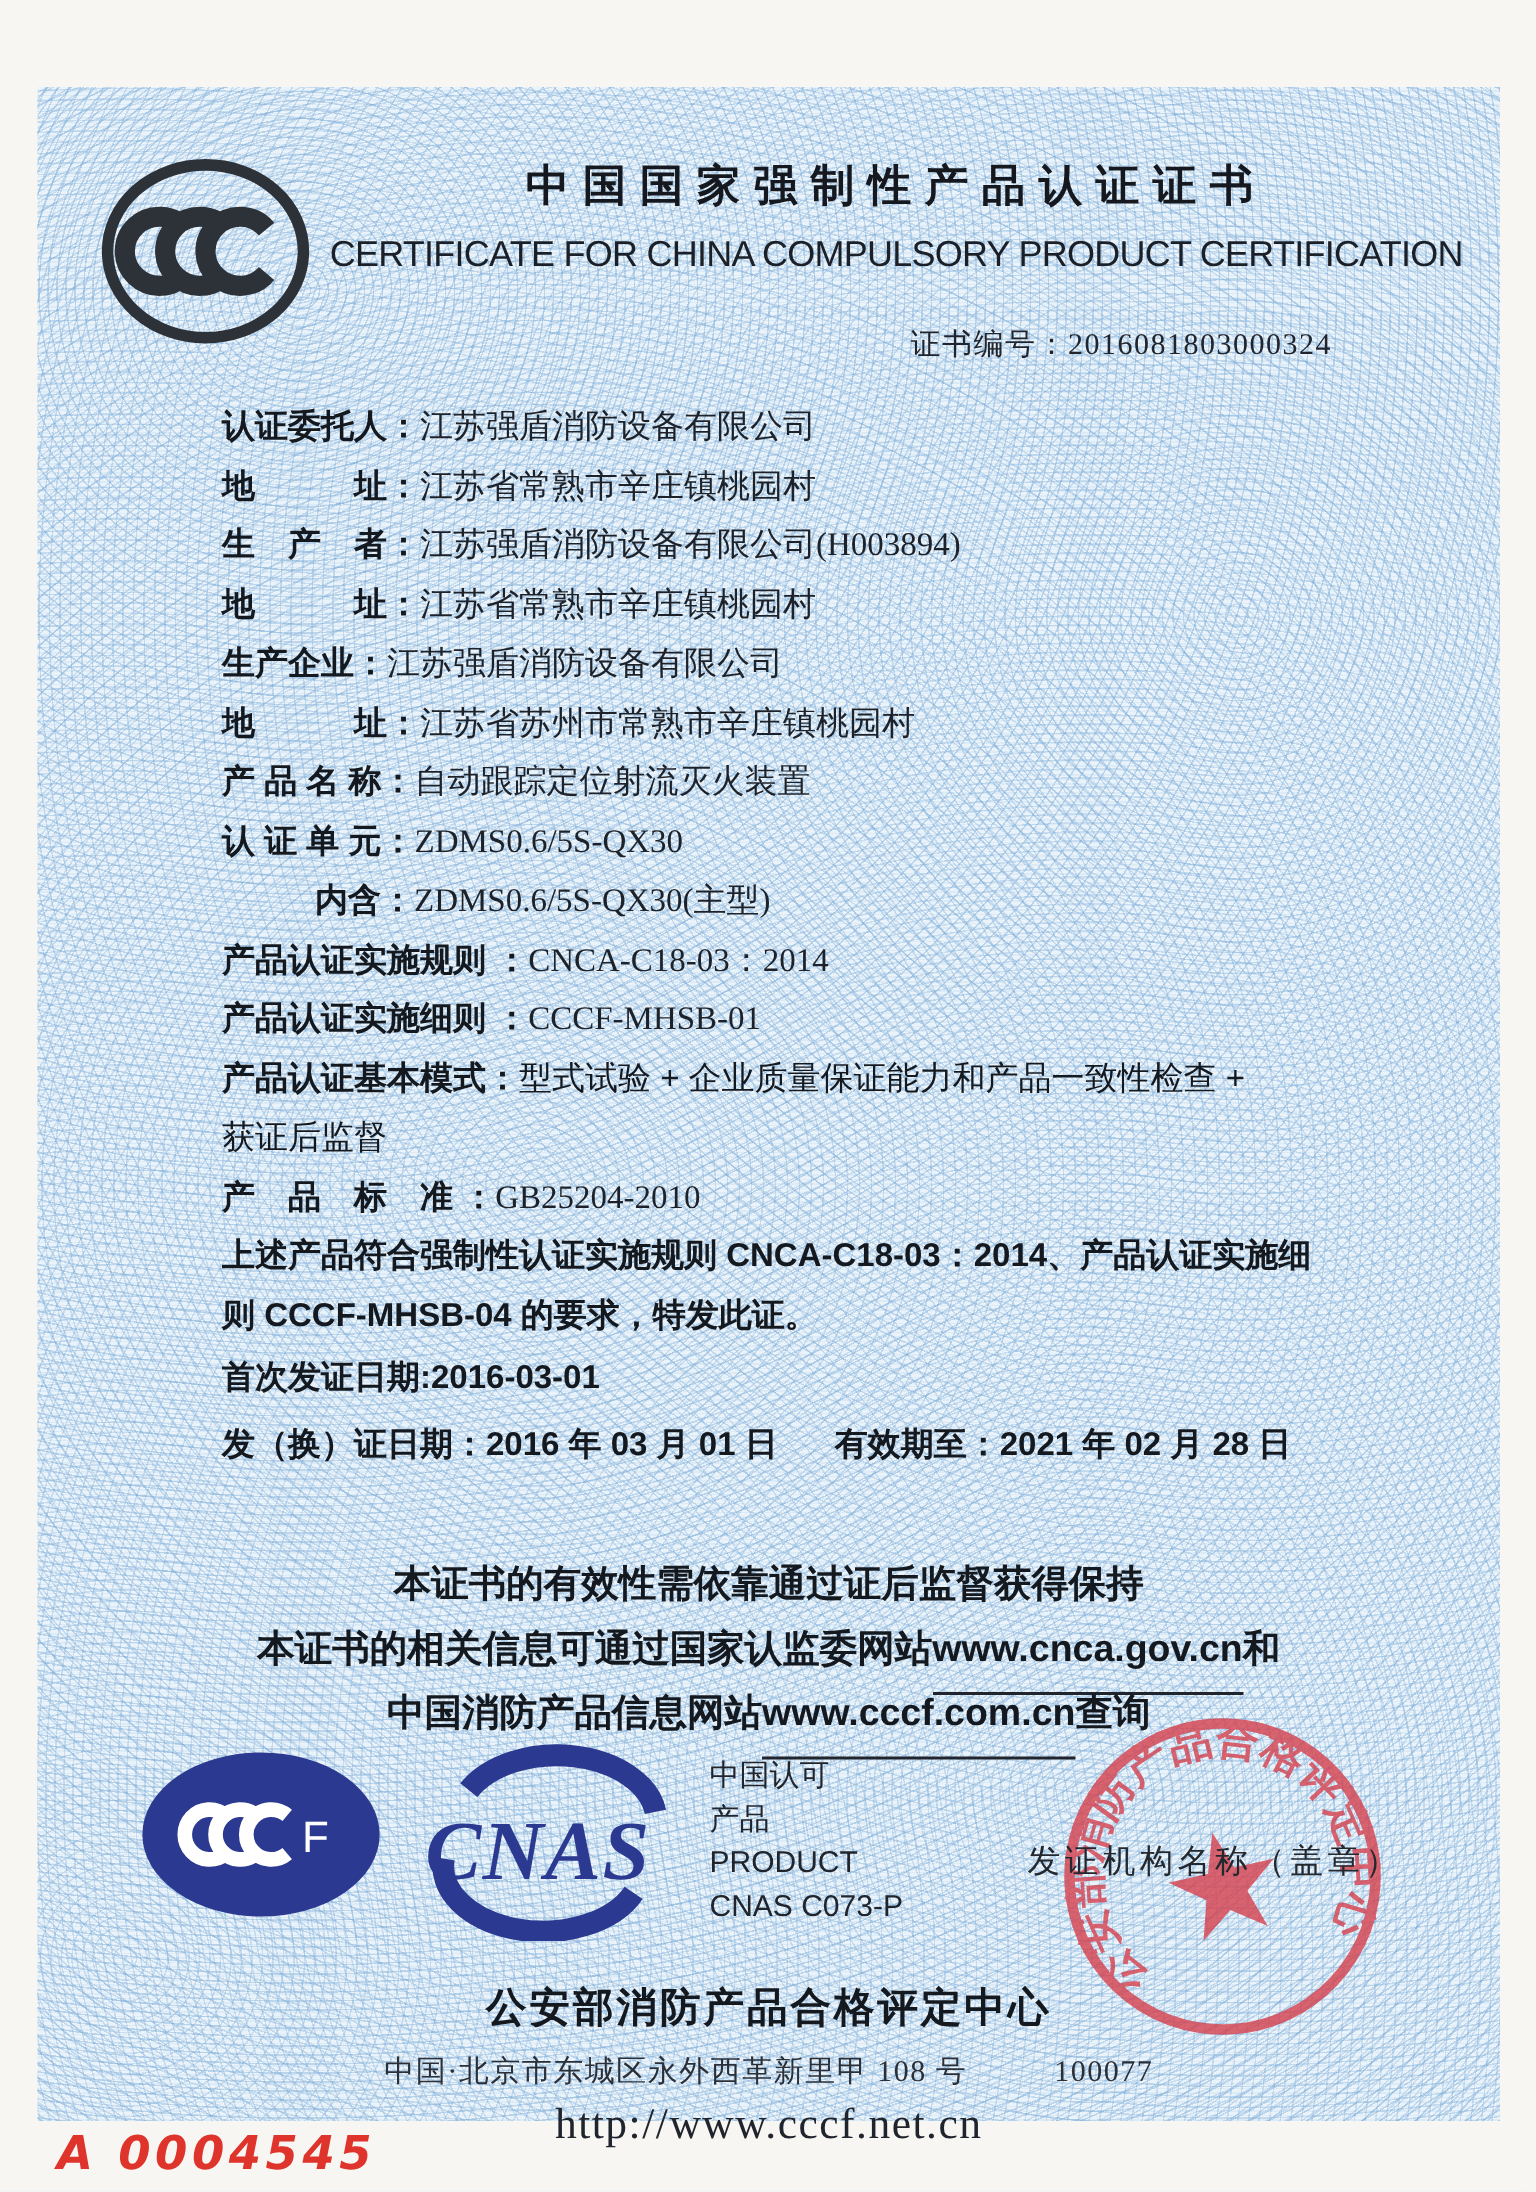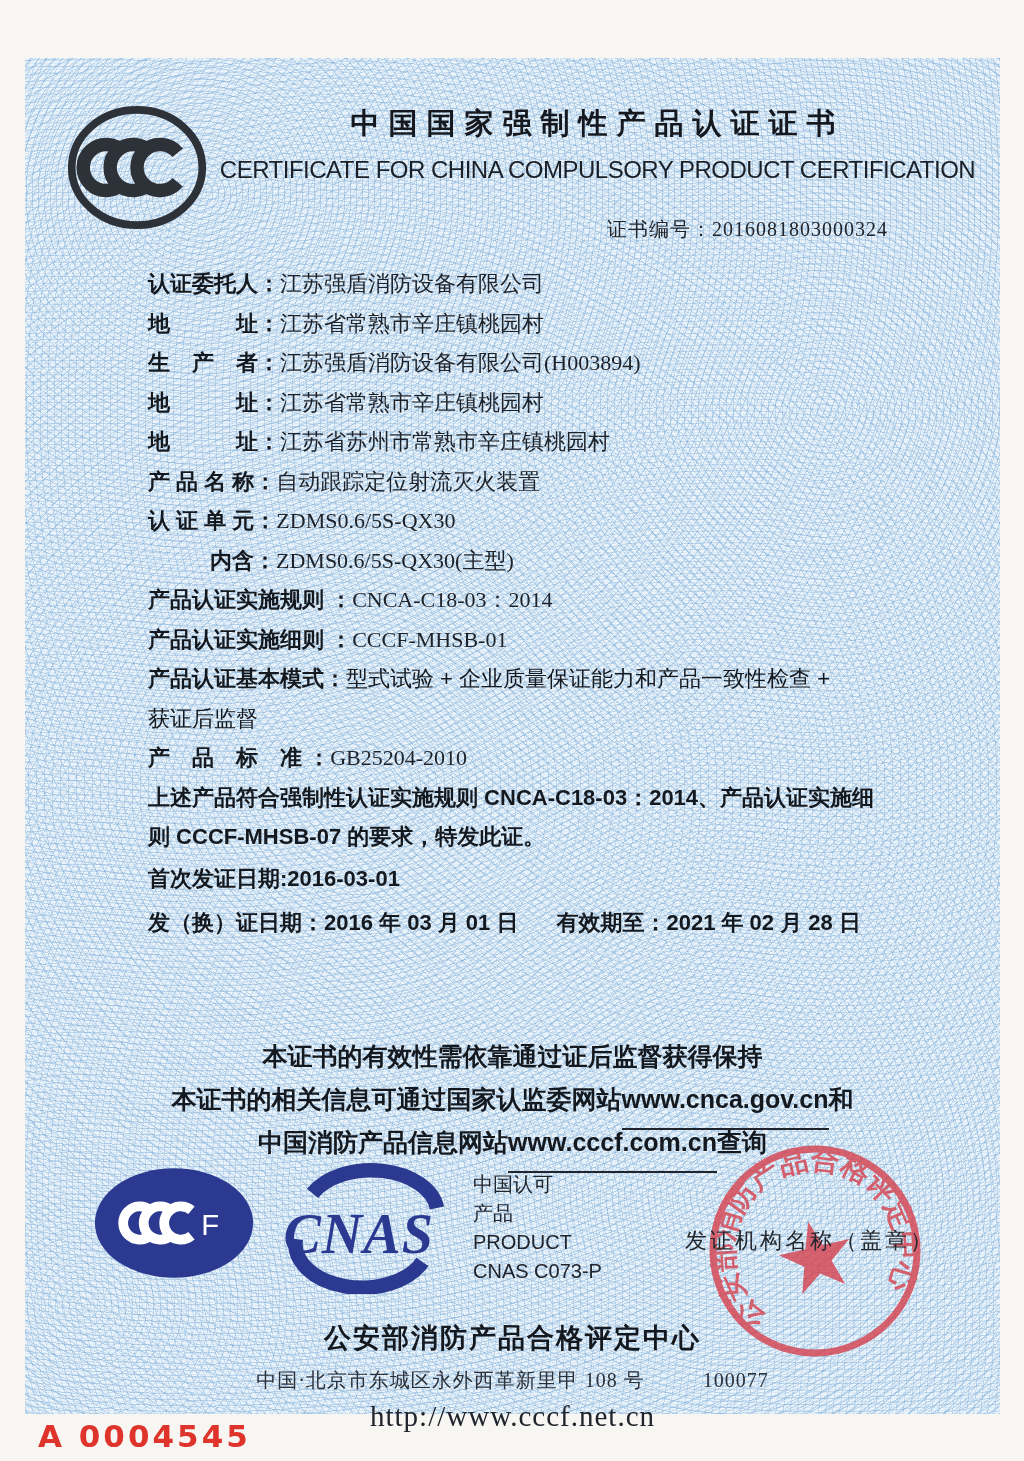--- a/index.html
+++ b/index.html
@@ -84,21 +84,21 @@
   .footer .addr{
     margin-top:11px;font-size:20px;color:#2a2f38;font-family:"Liberation Serif",serif;letter-spacing:1px;
   }
   .footer .addr .pc{display:inline-block;margin-left:58px;}
   .footer .site{
     margin-top:6px;font-size:29px;color:#20242c;font-family:"Liberation Serif",serif;letter-spacing:1px;
   }
   
   .serial{
     position:absolute;left:38px;top:1418px;font-size:31px;font-weight:700;
-    color:#df342b;letter-spacing:3px;font-family:"DejaVu Sans",sans-serif;
+    color:#df342b;letter-spacing:3px;font-family:"DejaVu Sans",sans-serif;font-style:italic;
   }
 </style>
 </head>
 <body>
 
 <div class="cert">
 
   <svg class="ccc-mark" viewBox="0 0 150 135">
     <ellipse cx="75" cy="67" rx="68" ry="60" fill="none" stroke="#2d3138" stroke-width="8"></ellipse>
     <path d="M 61.4,51.6 A 24,24 0 1 0 61.4,82.4" fill="none" stroke="#2d3138" stroke-width="14"></path>
@@ -112,32 +112,33 @@
   </div>
   <div class="certno">
     <span class="lbl">证书编号：</span><span>2016081803000324</span>
   </div>
 
   <div class="body">
     <div class="row"><span class="lbl">认证委托人：</span><span class="val">江苏强盾消防设备有限公司</span></div>
     <div class="row"><span class="lbl">地　　　址：</span><span class="val">江苏省常熟市辛庄镇桃园村</span></div>
     <div class="row"><span class="lbl">生　产　者：</span><span class="val">江苏强盾消防设备有限公司(H003894)</span></div>
     <div class="row"><span class="lbl">地　　　址：</span><span class="val">江苏省常熟市辛庄镇桃园村</span></div>
+    <div class="row"><span class="lbl">生产企业：</span><span class="val">江苏强盾消防设备有限公司</span></div>
     <div class="row"><span class="lbl">地　　　址：</span><span class="val">江苏省苏州市常熟市辛庄镇桃园村</span></div>
     <div class="row"><span class="lbl">产 品 名 称：</span><span class="val">自动跟踪定位射流灭火装置</span></div>
     <div class="row"><span class="lbl">认 证 单 元：</span><span class="val">ZDMS0.6/5S-QX30</span></div>
     <div class="row indent"><span class="lbl">内含：</span><span class="val">ZDMS0.6/5S-QX30(主型)</span></div>
     <div class="row"><span class="lbl">产品认证实施规则 ：</span><span class="val">CNCA-C18-03：2014</span></div>
     <div class="row"><span class="lbl">产品认证实施细则 ：</span><span class="val">CCCF-MHSB-01</span></div>
     <div class="row"><span class="lbl">产品认证基本模式：</span><span class="cont">型式试验 + 企业质量保证能力和产品一致性检查 +</span></div>
     <div class="row"><span class="cont">获证后监督</span></div>
     <div class="row"><span class="lbl">产　品　标　准 ：</span><span class="val">GB25204-2010</span></div>
     <div class="statement">
       <div class="ln">上述产品符合强制性认证实施规则 CNCA-C18-03：2014、产品认证实施细</div>
-      <div class="ln">则 CCCF-MHSB-07 的要求，特发此证。</div>
+      <div class="ln">则 CCCF-MHSB-04 的要求，特发此证。</div>
     </div>
     <div class="first-issue">首次发证日期:2016-03-01</div>
     <div class="issue-line">
       <span>发（换）证日期：</span><span>2016 年 03 月 01 日</span><span class="gap"></span><span>有效期至：</span><span>2021 年 02 月 28 日</span>
     </div>
   </div>
 
   <div class="notes">
     <div>本证书的有效性需依靠通过证后监督获得保持</div>
     <div>

